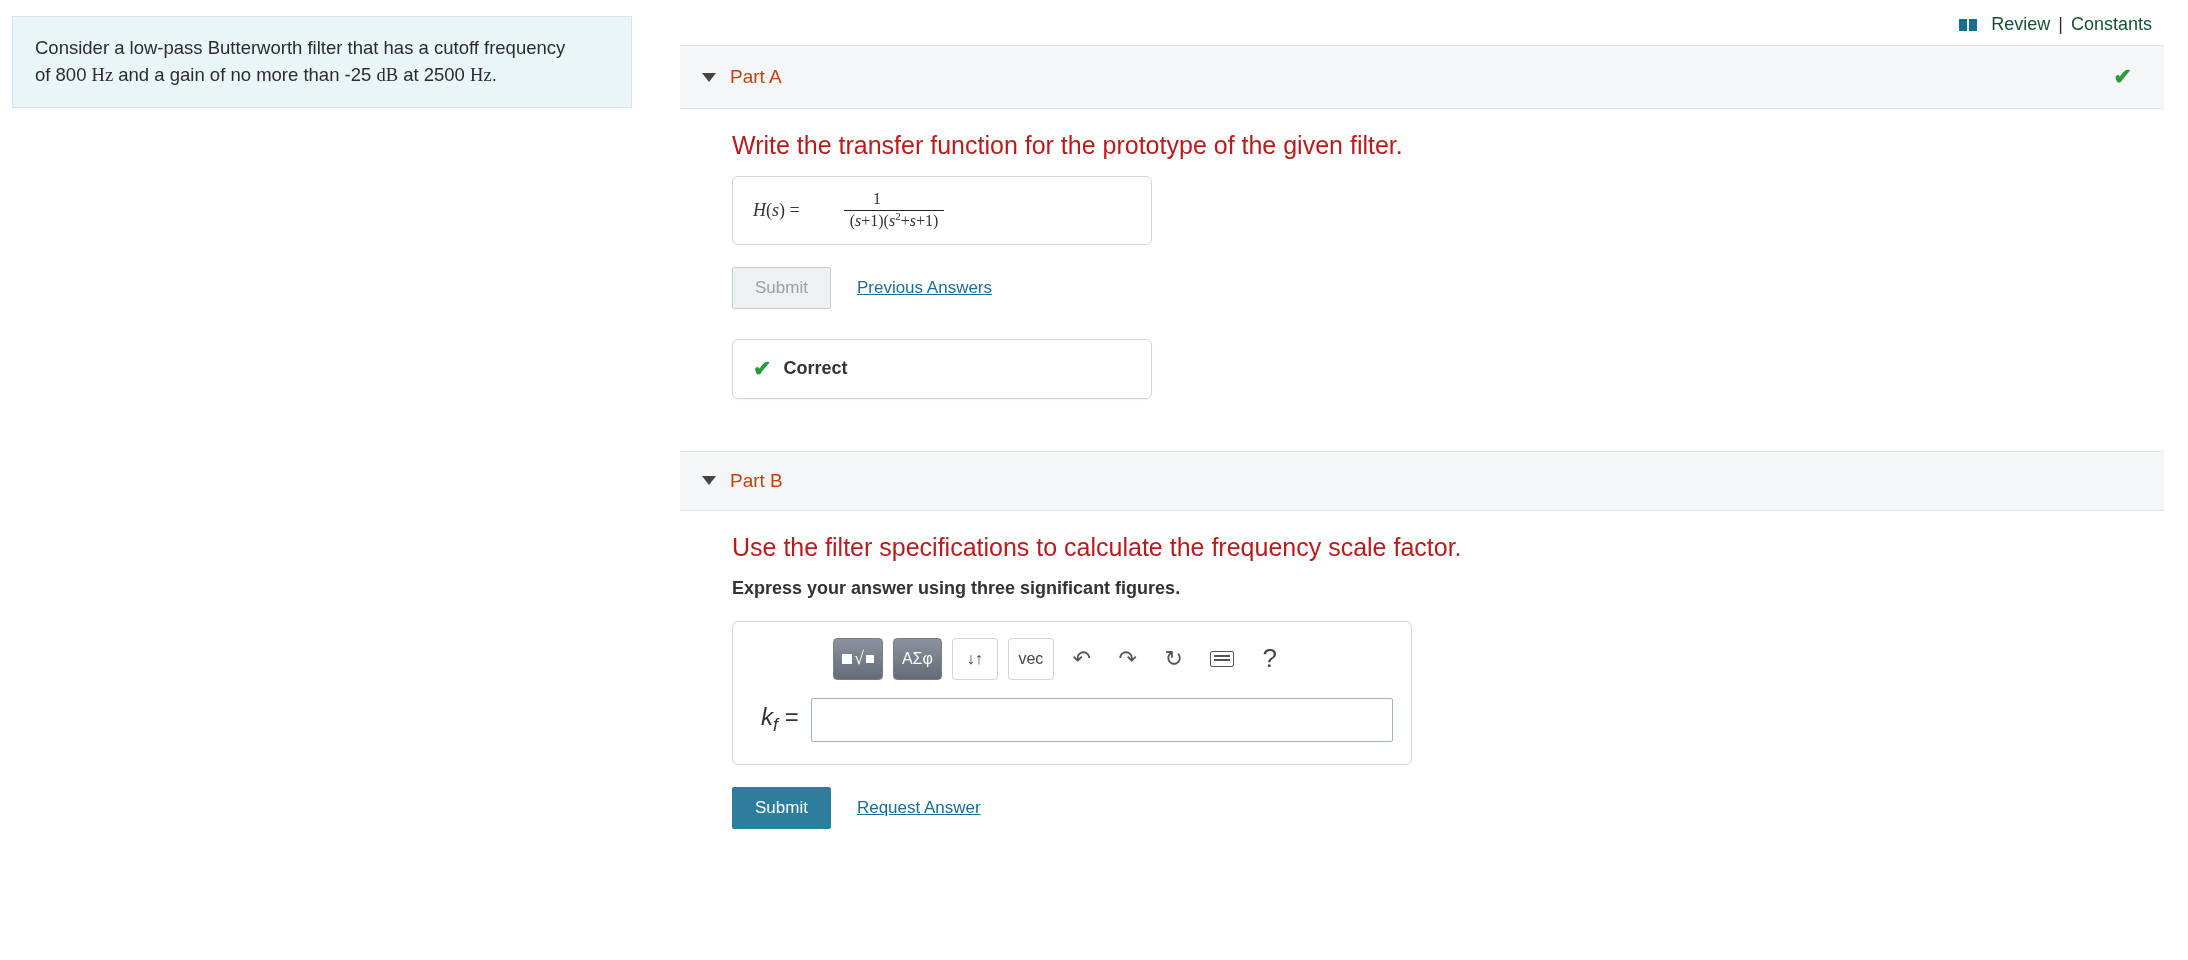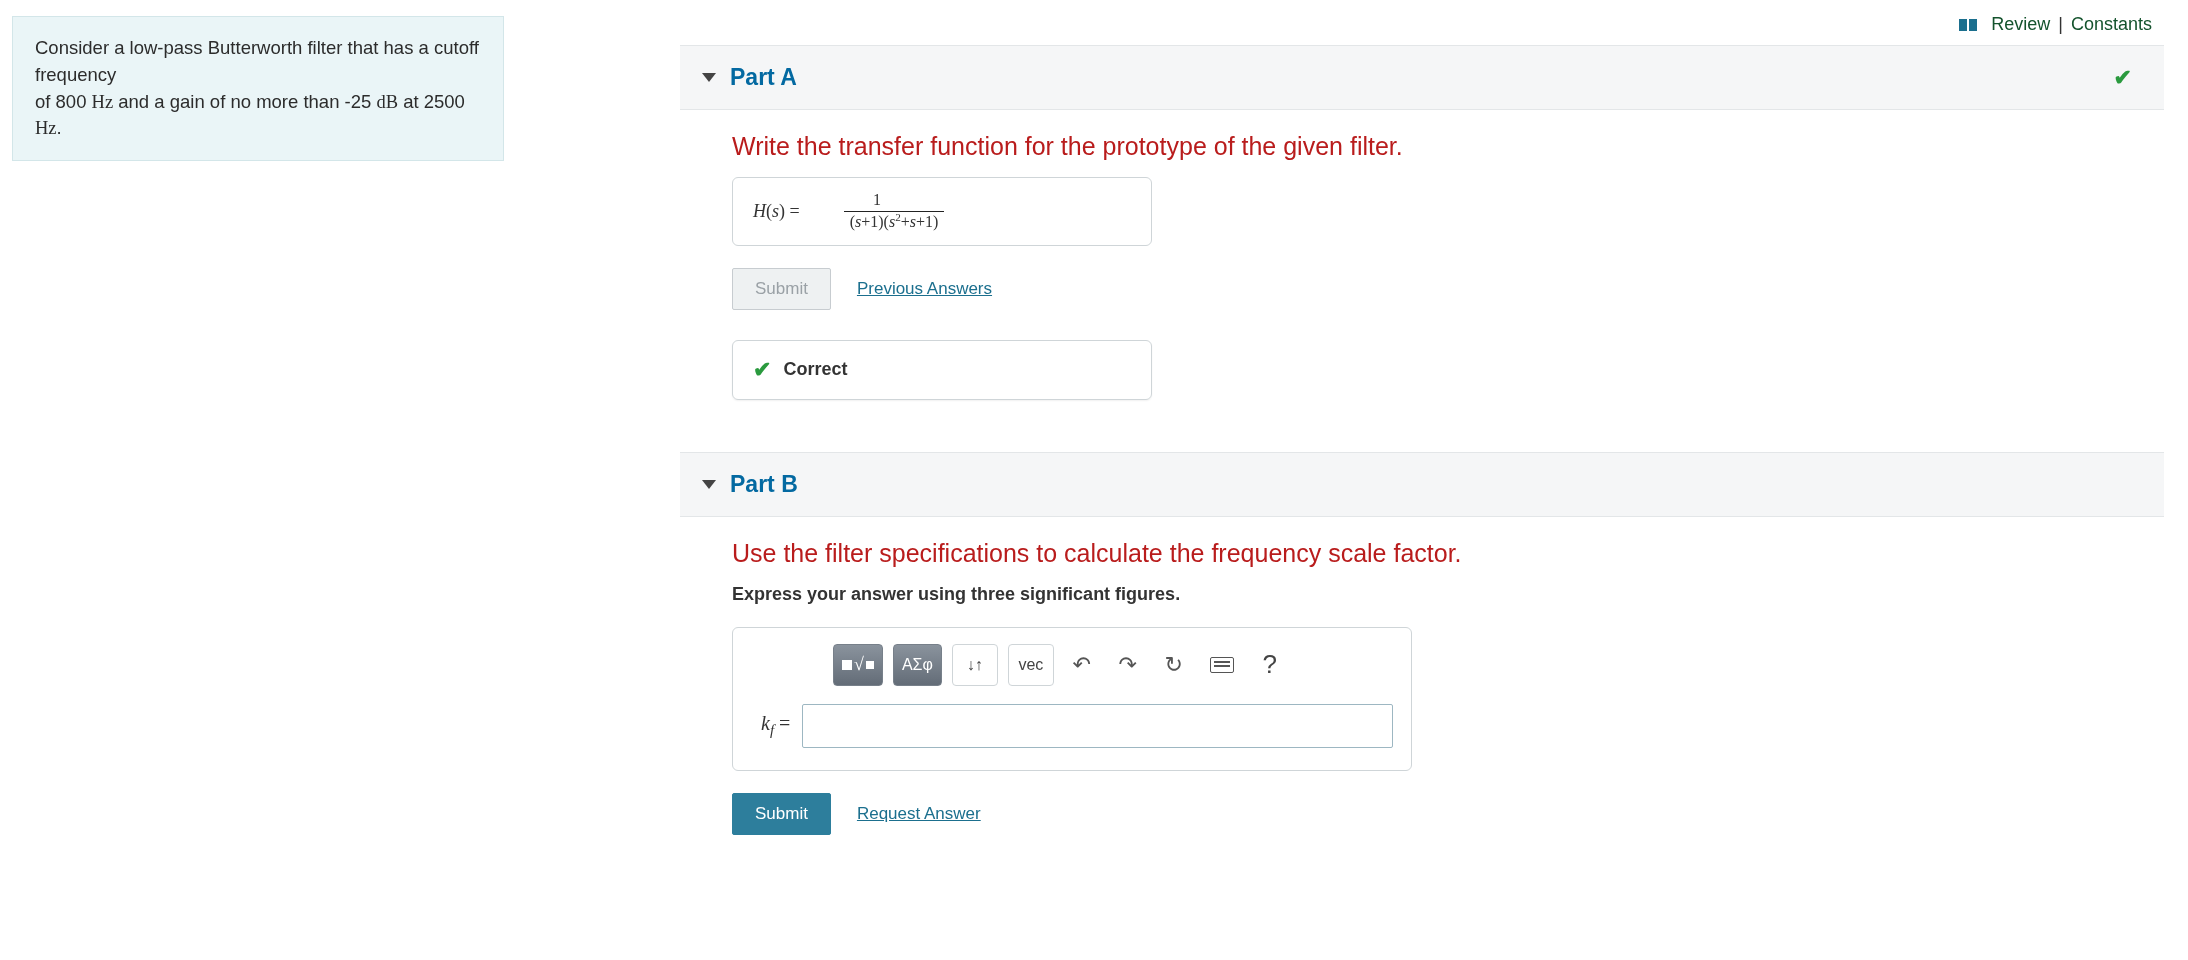--- a/index.html
+++ b/index.html
@@ -17,21 +17,21 @@
   }
   .left-col {
     width: 640px;
     padding: 16px 0 0 12px;
     flex-shrink: 0;
   }
   .problem-box {
     background: #eaf5f7;
     border: 1px solid #d3e6e9;
     padding: 18px 22px;
-    width: 492px;
+    width: 620px;
     color: #2c2c2c;
     font-size: 18.5px;
     line-height: 1.45;
   }
   .right-col {
     flex: 1;
     padding: 14px 24px 24px 40px;
   }
   .top-links {
     display: flex;
@@ -65,23 +65,23 @@
     align-items: center;
     gap: 14px;
   }
   .part-header .tri {
     width: 0; height: 0;
     border-left: 7px solid transparent;
     border-right: 7px solid transparent;
     border-top: 9px solid #444;
   }
   .part-header .title {
-    font-weight: 700;
-    font-size: 23px;
-    color: #0369a1;
+    font-weight: 400;
+    font-size: 19px;
+    color: #c2410c;
   }
   .part-header .check-right {
     margin-left: auto;
     color: #2a9a3e;
     font-size: 22px;
     font-weight: 700;
     padding-right: 10px;
   }
   .part-body {
     padding: 22px 2px 22px 52px;
@@ -216,23 +216,23 @@
     font-family: Georgia, serif;
     font-size: 18px;
   }
   .input-row {
     display: flex;
     align-items: center;
     gap: 12px;
     margin-left: 10px;
   }
   .kf-label {
-    font-family: Liberation Serif, serif;
+    font-family: Liberation Sans, sans-serif;
     font-style: italic;
-    font-size: 20px;
+    font-size: 24px;
   }
   .kf-label .sub { font-size: 0.75em; vertical-align: sub; font-style: italic; }
   .answer-input {
     flex: 1;
     height: 44px;
     border: 1px solid #9db7c2;
     border-radius: 2px;
     background: #fff;
     padding: 0 10px;
     font-size: 18px;

